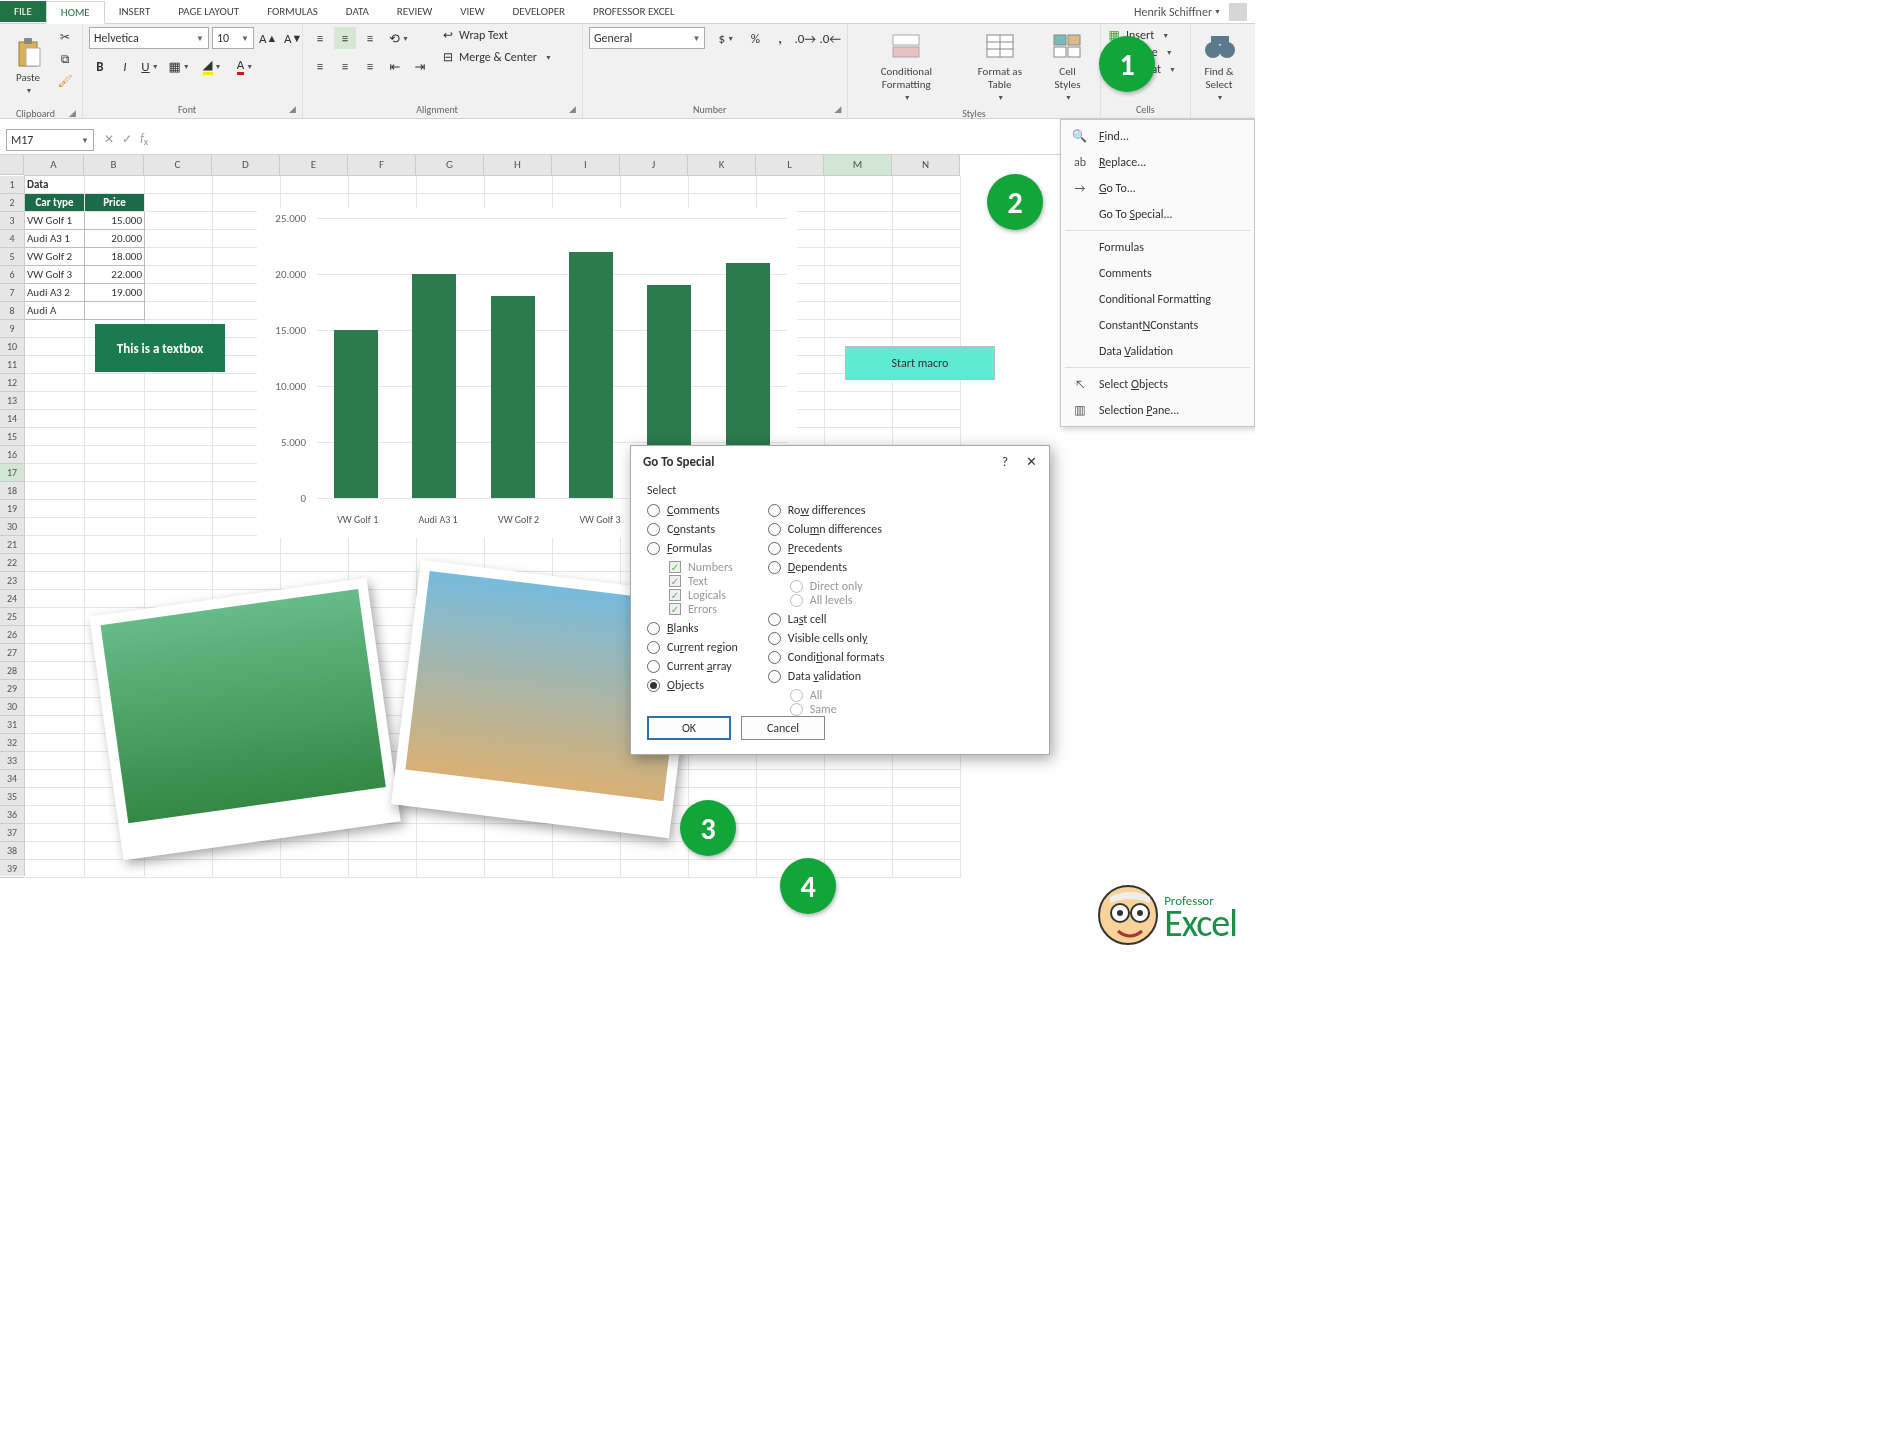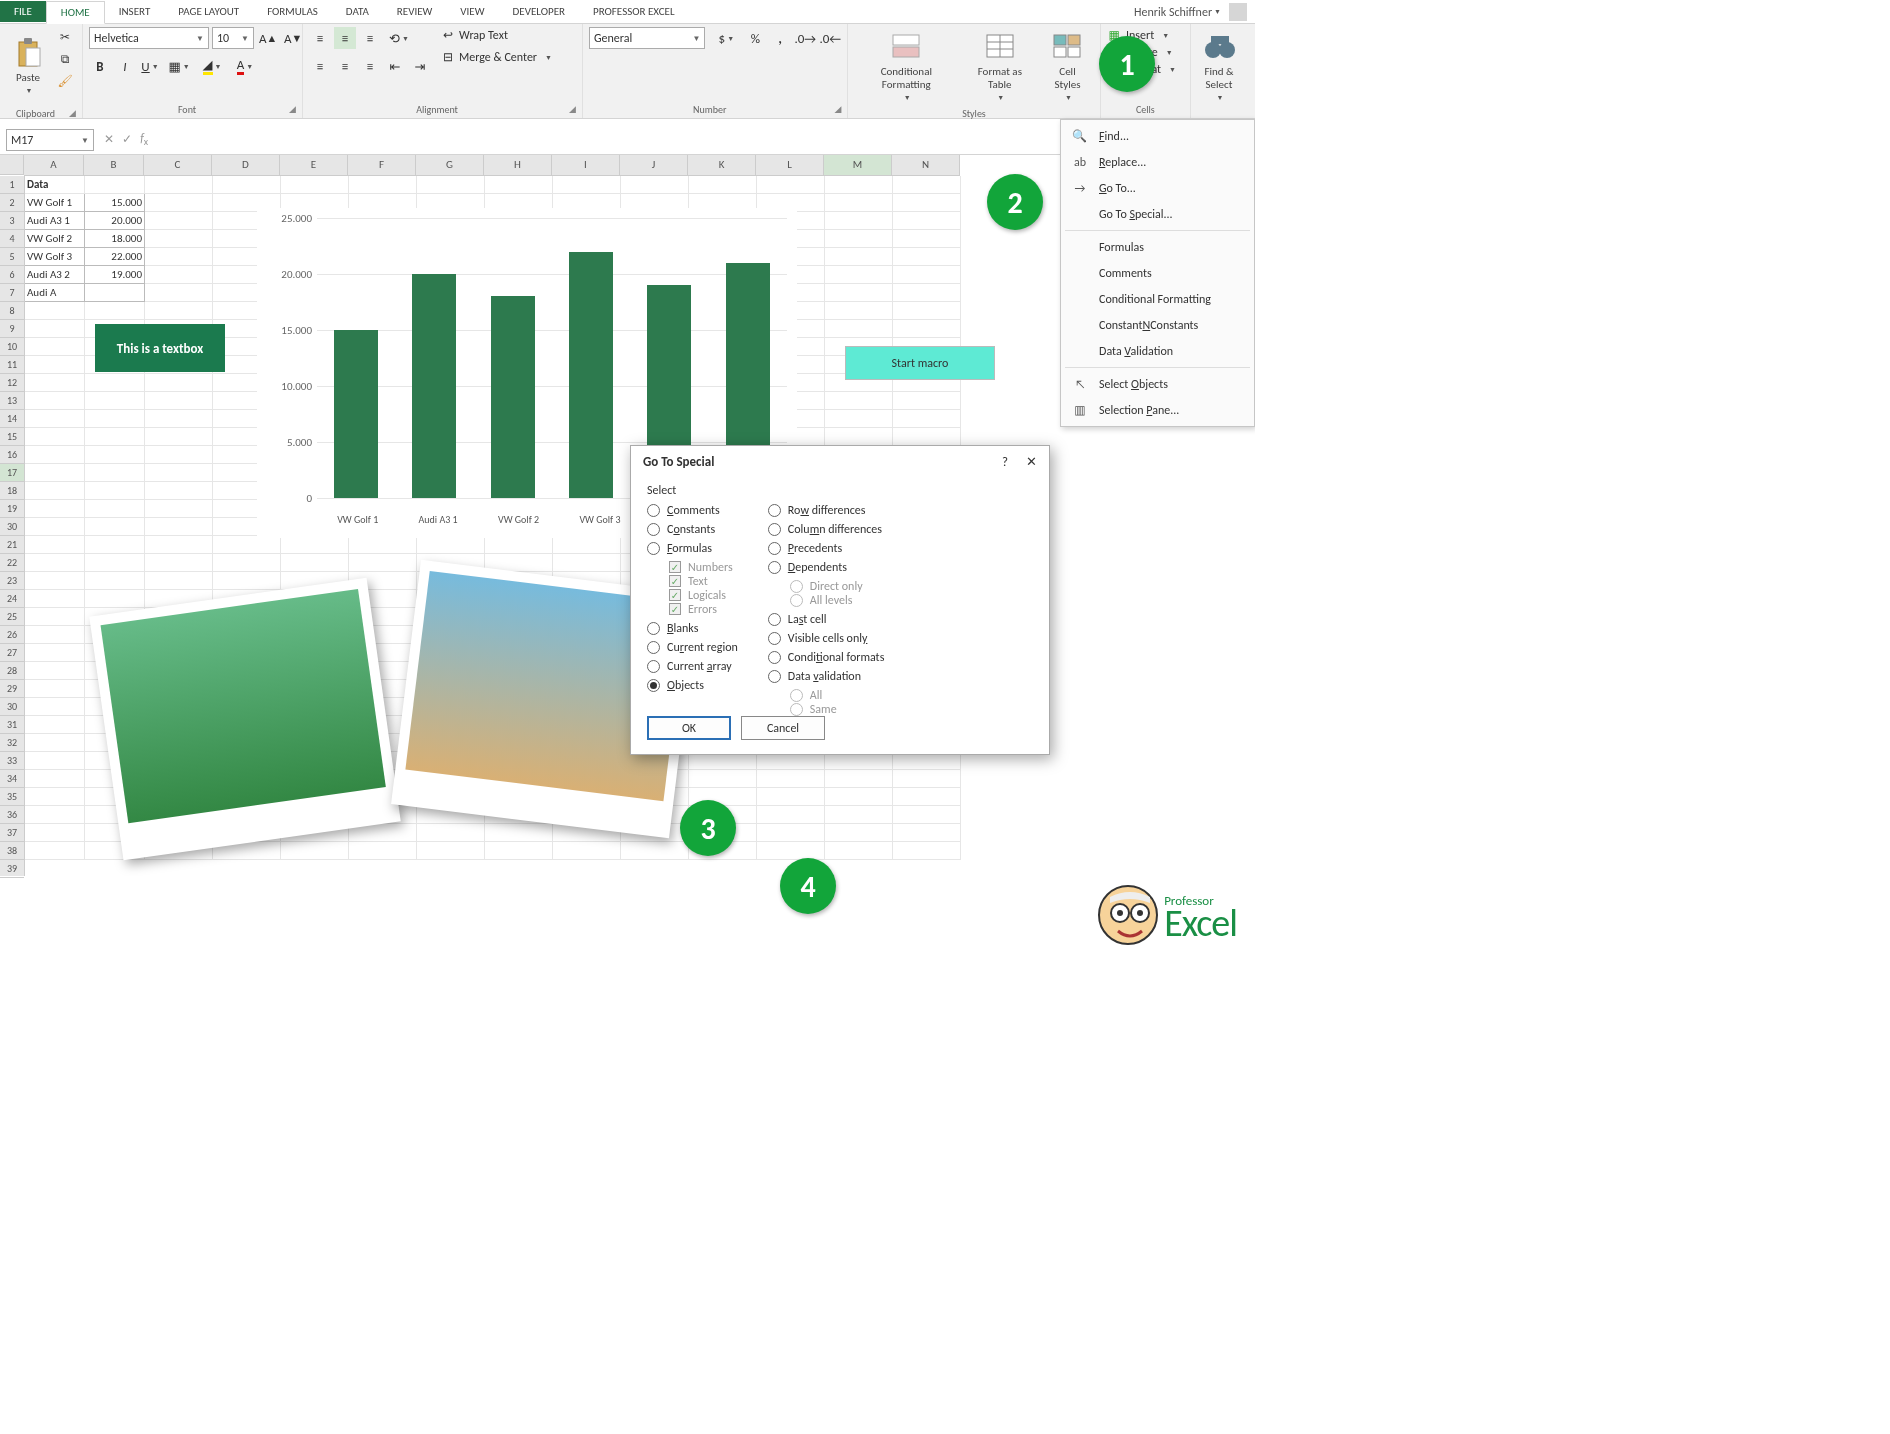--- a/index.html
+++ b/index.html
@@ -47,21 +47,21 @@
 .cell-row{display:flex;height:18px}
 .cell{width:68px;height:18px;border-right:1px solid #e6e6e6;border-bottom:1px solid #e6e6e6;font-size:11px;padding:0 2px;line-height:17px;overflow:hidden;white-space:nowrap}
 .cell.A,.cell.B{width:60px}
 .row-hdr.sel{background:#d3e5d3}
 .cell.sel{outline:2px solid #217346;outline-offset:-1px}
 .data-hdr{background:#1b6b4a;color:#fff;text-align:center;font-weight:bold}
 
 .chart{position:absolute;left:232px;top:32px;width:540px;height:330px;background:#fff}
 .chart-plot{position:absolute;left:60px;top:10px;right:10px;bottom:40px}
 .y-axis{position:absolute;left:0;top:10px;bottom:40px;width:55px}
-.y-tick{position:absolute;right:0;font-size:11px;color:#666;transform:translateY(-50%)}
+.y-tick{position:absolute;right:6px;font-size:11px;color:#666;transform:translateY(-50%)}
 .grid-line{position:absolute;left:60px;right:10px;height:1px;background:#e6e6e6}
 .bars{position:absolute;left:0;right:0;bottom:0;top:0;display:flex;justify-content:space-around;align-items:flex-end}
 .bar{width:44px;background:#2d7a4e}
 .x-labels{position:absolute;left:60px;right:10px;bottom:12px;display:flex;justify-content:space-around;font-size:10px;color:#555}
 
 .textbox{position:absolute;left:70px;top:148px;width:130px;height:48px;background:#1b7a4e;color:#fff;font-weight:bold;display:flex;align-items:center;justify-content:center;text-align:center;font-size:13px}
 
 .macro-btn{position:absolute;left:820px;top:170px;width:150px;height:34px;background:#5eead4;border:1px solid #bbb;display:flex;align-items:center;justify-content:center;font-size:12px;color:#333;cursor:pointer}
 
 .photo{position:absolute;background:#fff;padding:10px 10px 36px 10px;box-shadow:3px 5px 12px rgba(0,0,0,.35)}
@@ -461,20 +461,36 @@
           <div class="cell G"></div>
           <div class="cell H"></div>
           <div class="cell I"></div>
           <div class="cell J"></div>
           <div class="cell K"></div>
           <div class="cell L"></div>
           <div class="cell M"></div>
           <div class="cell N"></div>
         </div>
         <div class="cell-row">
+          <div class="cell A data-hdr">Car type</div>
+          <div class="cell B data-hdr">Price</div>
+          <div class="cell C"></div>
+          <div class="cell D"></div>
+          <div class="cell E"></div>
+          <div class="cell F"></div>
+          <div class="cell G"></div>
+          <div class="cell H"></div>
+          <div class="cell I"></div>
+          <div class="cell J"></div>
+          <div class="cell K"></div>
+          <div class="cell L"></div>
+          <div class="cell M"></div>
+          <div class="cell N"></div>
+        </div>
+        <div class="cell-row">
           <div class="cell A" style="border-right: 1px solid rgb(187, 187, 187); border-bottom: 1px solid rgb(187, 187, 187);">VW Golf 1</div>
           <div class="cell B" style="text-align: right; border-right: 1px solid rgb(187, 187, 187); border-bottom: 1px solid rgb(187, 187, 187);">15.000</div>
           <div class="cell C"></div>
           <div class="cell D"></div>
           <div class="cell E"></div>
           <div class="cell F"></div>
           <div class="cell G"></div>
           <div class="cell H"></div>
           <div class="cell I"></div>
           <div class="cell J"></div>

